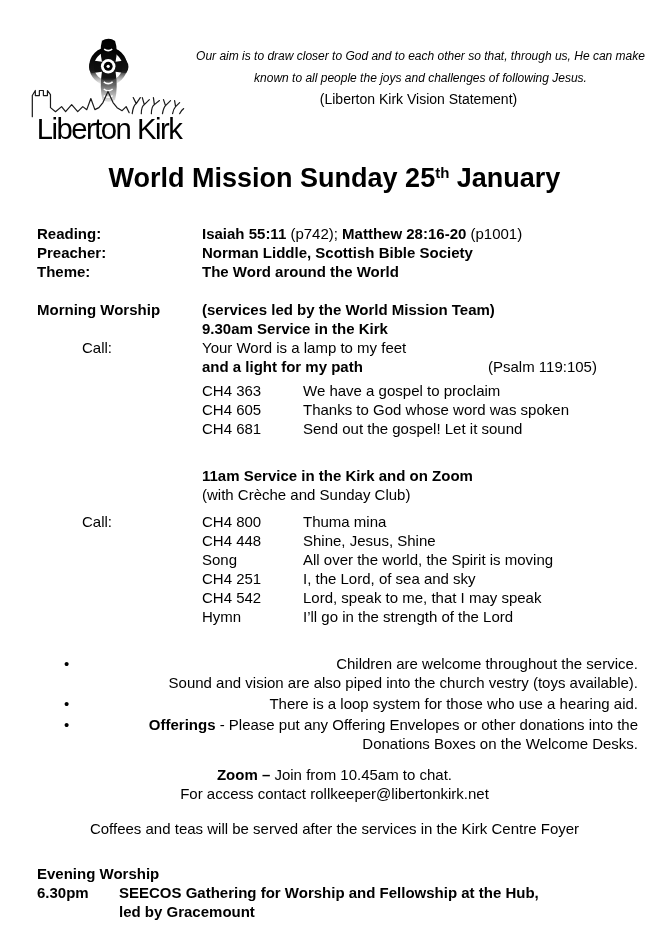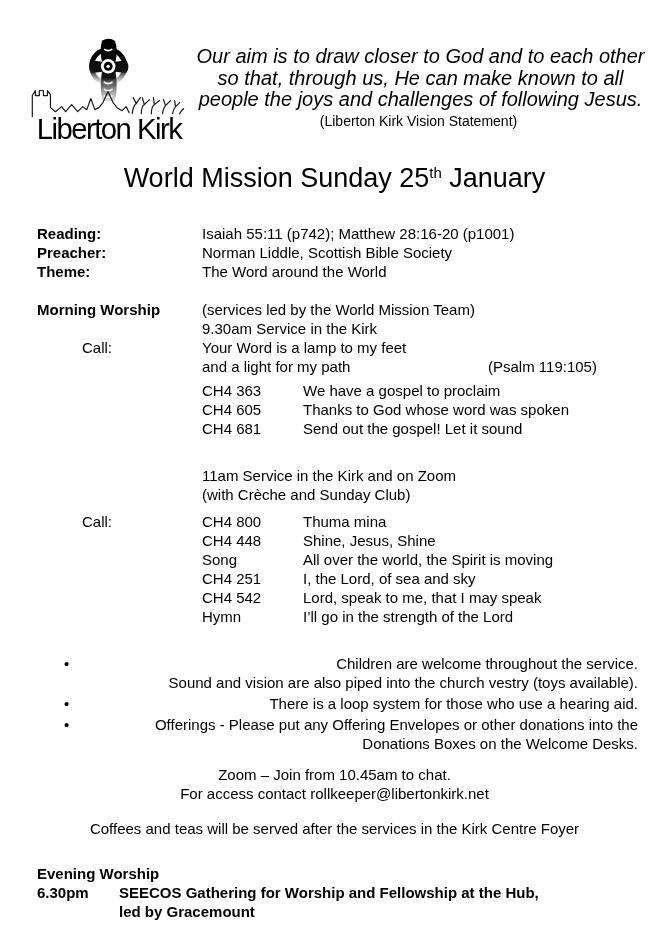--- a/index.html
+++ b/index.html
@@ -14,48 +14,48 @@
     font-size:15px;
     line-height:19px;
     overflow:hidden;
   }
   
   .header{display:flex;margin:0 18px 0 28px;height:110px;}
   .logo-box{width:162px;flex-shrink:0;}
   .vision-box{flex:1;padding-top:10px;}
   .vision-text{
     font-style:italic;
-    font-size:20px;
+    font-size:12px;
     line-height:21.5px;
     text-align:center;
     padding:0 2px;
   }
   .vision-credit{
     font-size:14px;
     text-align:center;
     margin-top:1px;
     padding-right:4px;
   }
   
   .page-title{
     margin-top:16px;
     text-align:center;
     font-size:27px;
-    font-weight:normal;
+    font-weight:bold;
     line-height:32px;
     letter-spacing:0;
   }
   .page-title .sup{font-size:15px;position:relative;top:-9px;}
   
   .main{margin-left:37px;margin-right:24px;margin-top:26px;}
   .row{display:flex;}
   .lab{width:165px;flex-shrink:0;font-weight:bold;}
   .lab.call{font-weight:normal;padding-left:45px;box-sizing:border-box;}
   .val{flex:1;}
-  .b{font-weight:normal;}
+  .b{font-weight:bold;}
   .val-rel{position:relative;}
   .psalm-ref{position:absolute;left:286px;top:0;font-weight:normal;white-space:nowrap;}
   .hymn-row{display:flex;gap:13px;}
   .hymn-num{width:88px;flex-shrink:0;}
   .gap5{margin-top:5px;}
   .gap8{margin-top:8px;}
   .gap14{margin-top:28px;}
   .gap19{margin-top:19px;}
   
   .notices{margin:28px 24px 0 63px;padding:0;list-style:none;width:575px;text-align:right;}

